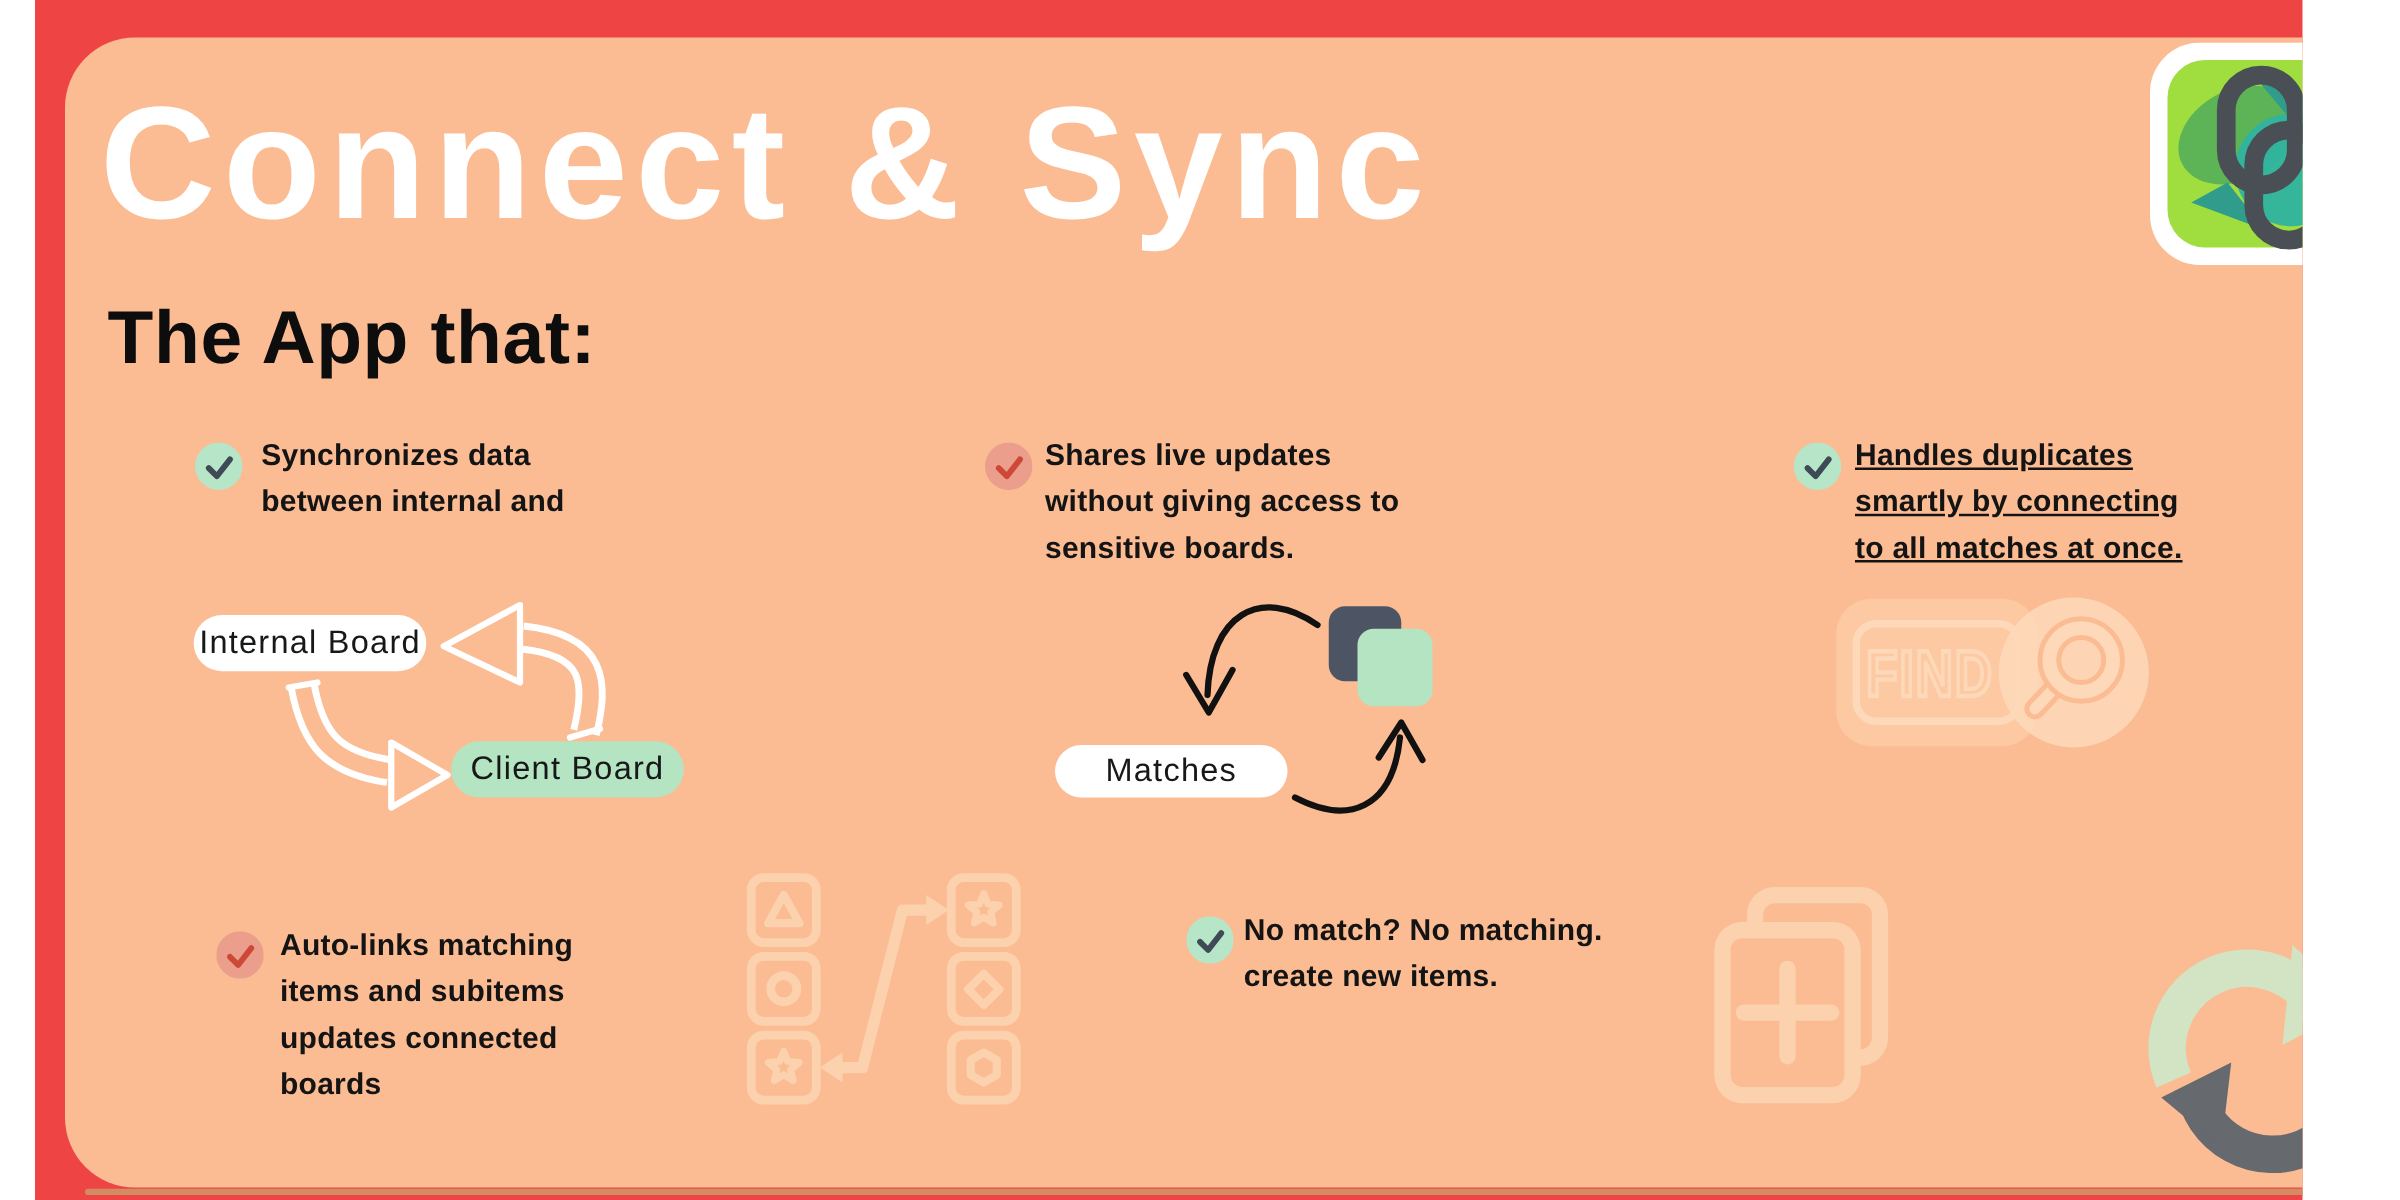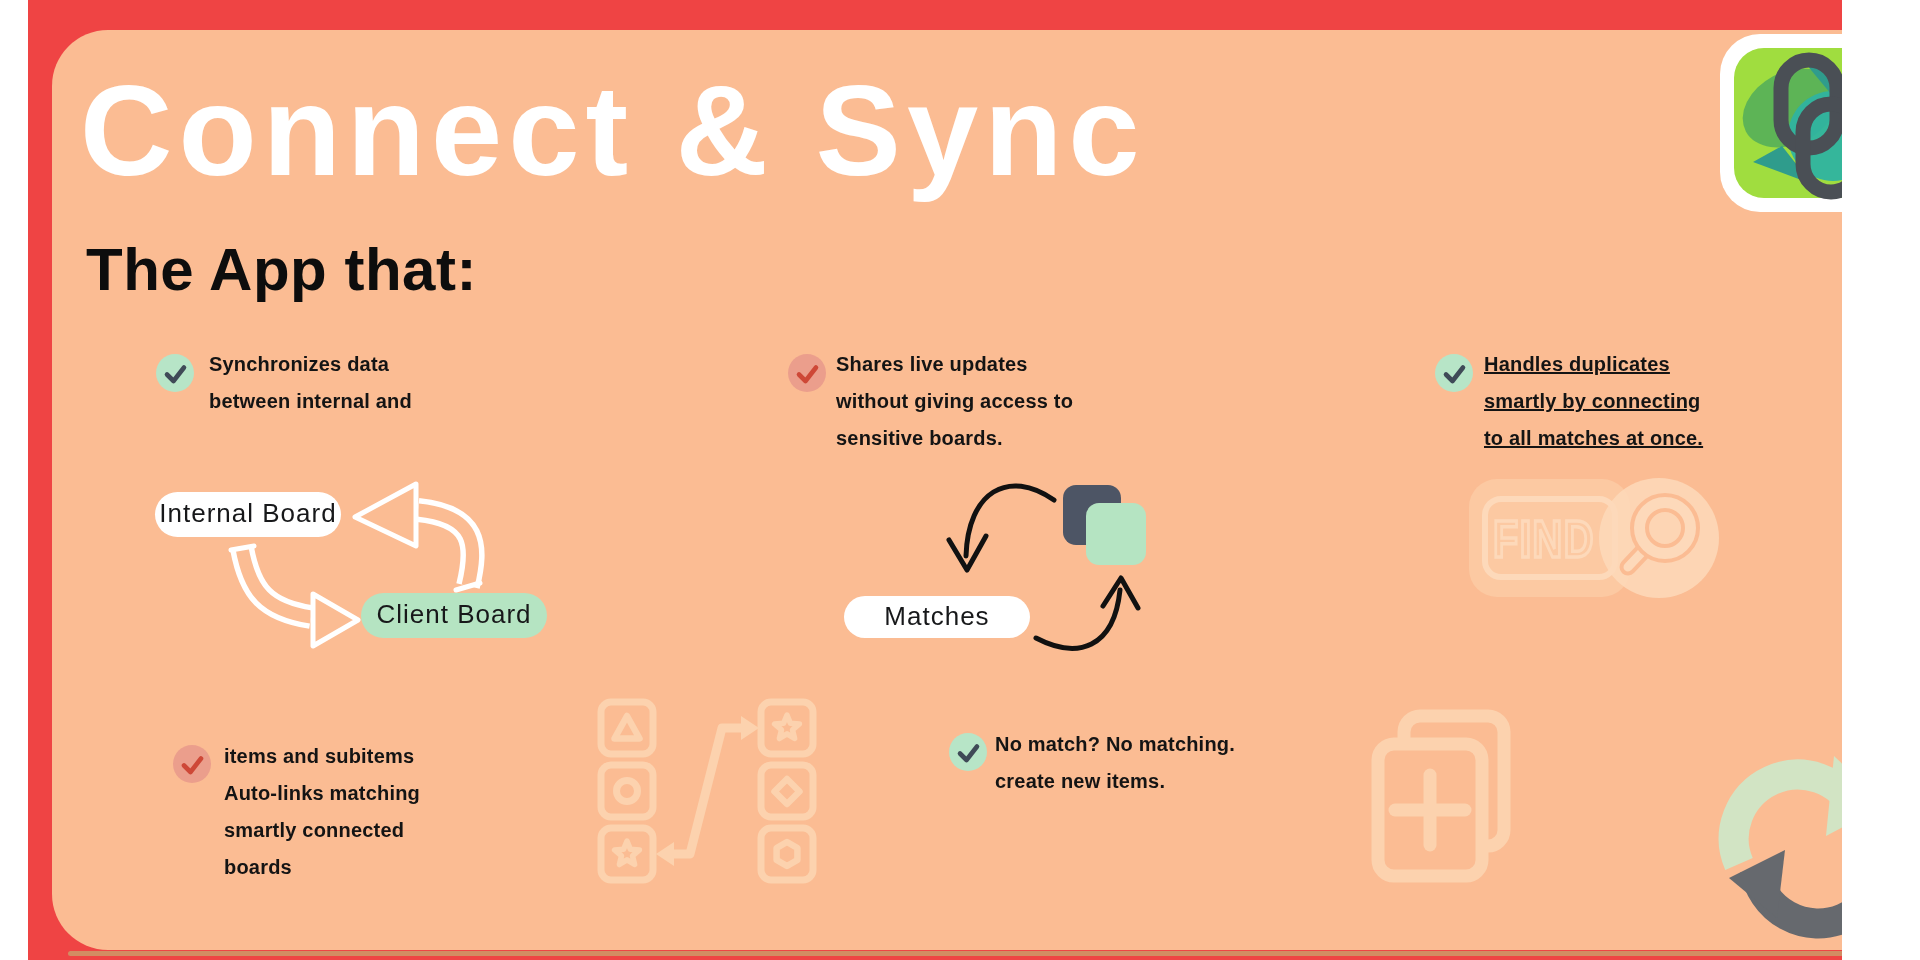--- a/index.html
+++ b/index.html
@@ -17,21 +17,21 @@
   .subtitle { position:absolute; left:58px; top:238px; font-size:60px; line-height:1.05;
               font-weight:800; color:#0d0d0d; letter-spacing:0.5px; }
 
   .feature { position:absolute; }
   .check { position:absolute; width:38px; height:38px; }
   .check path { fill:none; stroke-width:4.6; stroke-linecap:round; stroke-linejoin:round; }
   .check--green circle { fill:#b7e5c7; }
   .check--green path   { stroke:#3f4a57; }
   .check--red circle   { fill:#eb9e8c; }
   .check--red path     { stroke:#ce4837; }
-  .feature-text { position:absolute; font-size:20px; line-height:37px; font-weight:700;
+  .feature-text { position:absolute; font-size:24px; line-height:37px; font-weight:700;
                   color:#141414; letter-spacing:0.2px; white-space:nowrap; }
 
   .illus { position:absolute; }
   svg text { font-family:"Liberation Sans", sans-serif; }
   .pill-label { font-size:26px; fill:#17181a; letter-spacing:1px; }
   .find-label { font-size:52px; font-weight:700; letter-spacing:2px;
                 fill:none; stroke:#fdd9ba; stroke-width:3.5px; }
 
   .logo { position:absolute; left:1692px; top:34px; width:178px; height:178px; }
 </style>
@@ -95,23 +95,23 @@
       <div>to all matches at once.</div>
     </div>
   </div>
 
   <div class="feature">
     <svg class="check check--red" style="left:145px;top:745px;" viewBox="0 0 38 38">
       <circle cx="19" cy="19" r="19"></circle>
         <path d="M11 20.5 L17.5 27 L28 13.5"></path>
     </svg>
     <div class="feature-text" style="left:196px;top:738px;">
+      <div>Auto-links matching</div>
       <div>items and subitems</div>
-      <div>Auto-links matching</div>
-      <div>smartly connected</div>
+      <div>updates connected</div>
       <div>boards</div>
     </div>
   </div>
 
   <div class="feature">
     <svg class="check check--green" style="left:921px;top:733px;" viewBox="0 0 38 38">
       <circle cx="19" cy="19" r="19"></circle>
         <path d="M11 20.5 L17.5 27 L28 13.5"></path>
     </svg>
     <div class="feature-text" style="left:967px;top:726px;">

